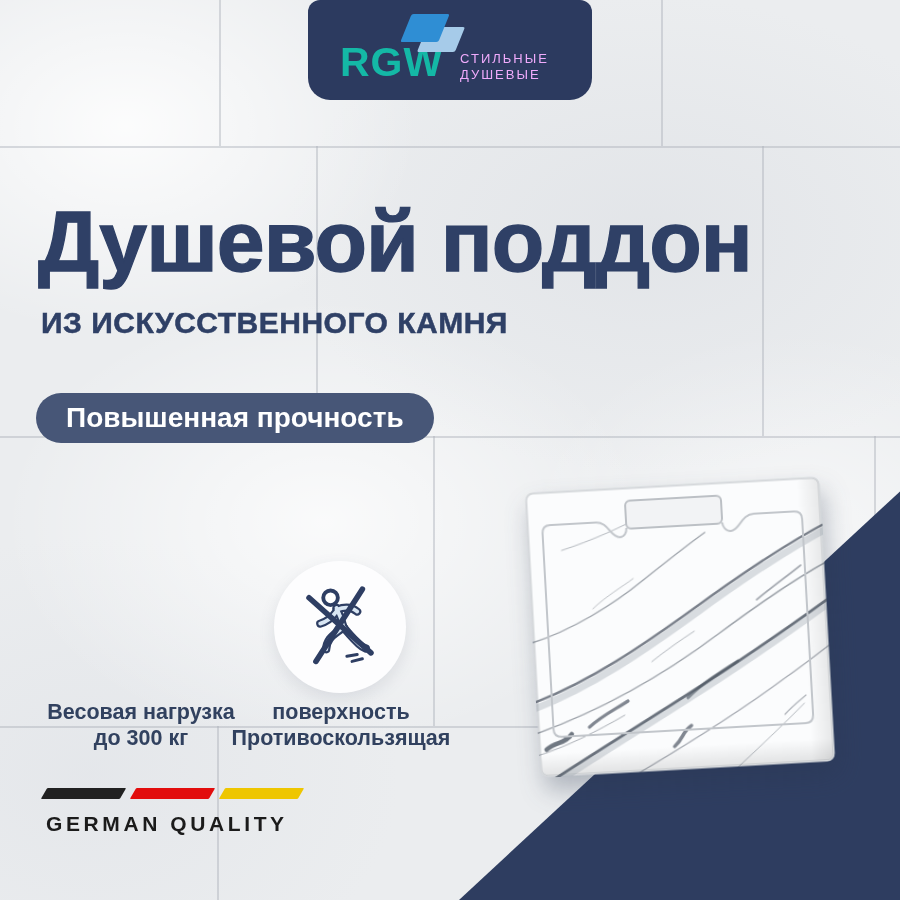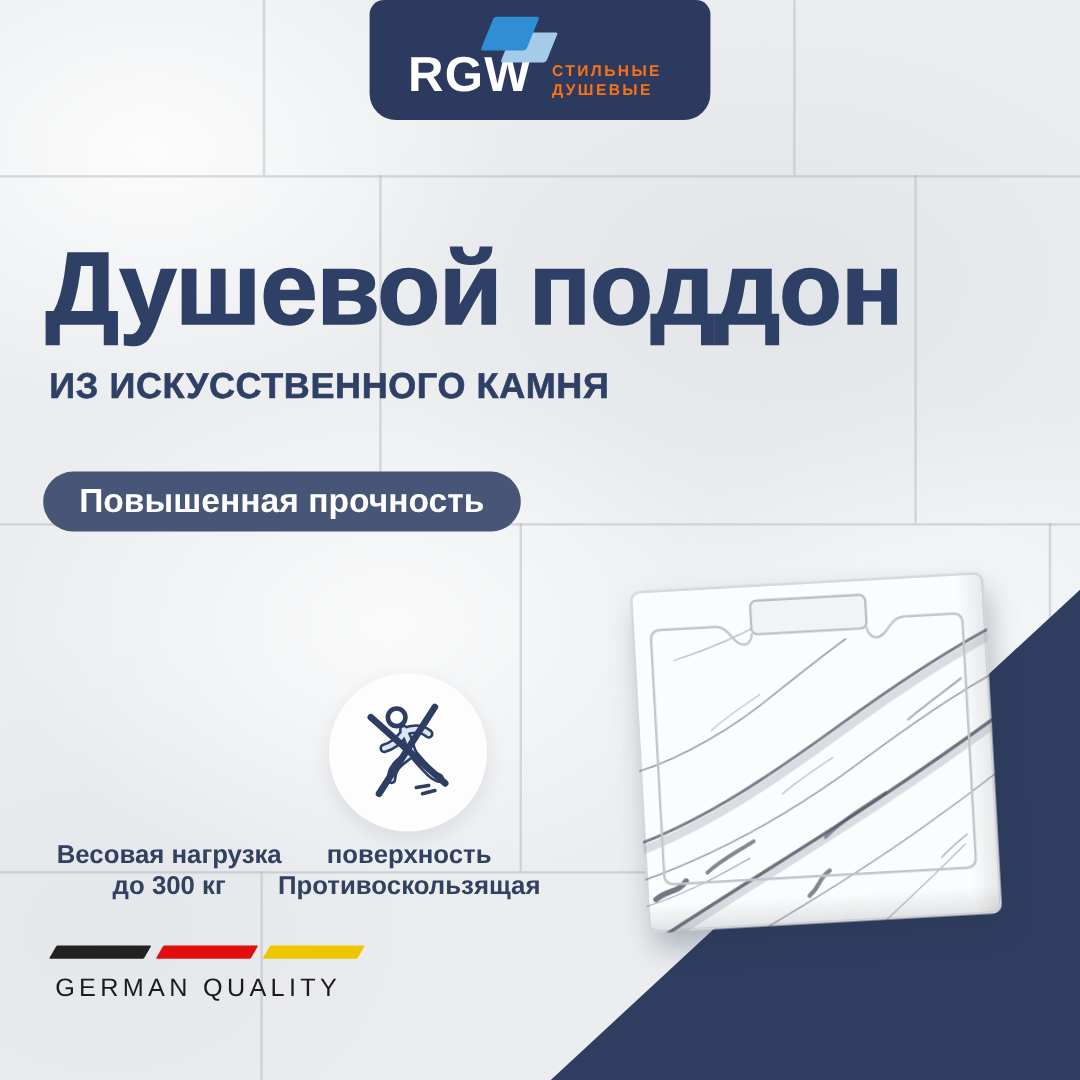--- a/index.html
+++ b/index.html
@@ -16,28 +16,28 @@
   .grout{position:absolute;background:rgba(172,178,186,.45);}
   .grout.h{height:2px;left:0;width:900px;}
   .grout.v{width:2px;}
   
   .corner-triangle{position:absolute;left:0;top:0;width:900px;height:900px;
     background:#2e3d60;
     clip-path:polygon(100% 54.6%, 100% 100%, 51% 100%);z-index:2;}
   
   .logo-box{position:absolute;left:308px;top:0;width:284px;height:100px;
     background:#2c3a5f;border-radius:12px 12px 22px 22px;z-index:4;}
-  .logo-rgw{position:absolute;left:32px;top:42px;color:#ffffff;
+  .logo-rgw{position:absolute;left:32px;top:42px;color:#14b8a6;
     font-size:41px;font-weight:700;letter-spacing:1px;line-height:1;}
   .logo-diamonds{position:absolute;left:96px;top:14px;width:70px;height:44px;}
   .diamond{position:absolute;transform:skewX(-22deg);border-radius:2px;}
   .diamond.light{left:18px;top:13px;width:38px;height:25px;background:#a6cbe9;}
   .diamond.dark{left:2px;top:0;width:38px;height:28px;background:#2f8ed4;}
-  .logo-tagline{position:absolute;left:152px;top:51px;color:#f97316;
-    font-size:13px;font-weight:700;letter-spacing:2px;line-height:16px;}
+  .logo-tagline{position:absolute;left:152px;top:51px;color:#f0abfc;
+    font-size:13px;font-weight:400;letter-spacing:2px;line-height:16px;}
   
   .title{position:absolute;left:38px;top:192px;color:#2f4066;font-size:86px;
     font-weight:800;letter-spacing:-1px;-webkit-text-stroke:1.3px #2f4066;z-index:3;}
   .subtitle{position:absolute;left:41px;top:306px;color:#2f4066;font-size:30px;
     font-weight:700;letter-spacing:.5px;-webkit-text-stroke:.5px #2f4066;z-index:3;}
   
   .pill{position:absolute;left:36px;height:50px;line-height:50px;padding:0 30px;
     background:#475677;border-radius:26px;color:#ffffff;font-size:28px;
     font-weight:700;white-space:nowrap;z-index:3;}
   .pill.p1{top:393px;}
@@ -50,21 +50,21 @@
   .feature-circle.f2{left:274px;}
   .caption{position:absolute;top:699px;color:#31415f;font-size:21.5px;font-weight:700;
     line-height:26px;text-align:center;z-index:3;}
   .caption.c1{left:28px;width:226px;}
   .caption.c2{left:220px;width:242px;}
   
   .gq{position:absolute;left:44px;top:788px;z-index:3;}
   .gq-stripes{display:flex;gap:10px;}
   .gq-stripe{width:79px;height:11px;transform:skewX(-30deg);border-radius:1px;}
   .gq-label{margin-top:13px;margin-left:2px;color:#1b1b1b;font-size:21px;
-    font-weight:400;letter-spacing:3.6px;white-space:nowrap;}
+    font-weight:700;letter-spacing:3.6px;white-space:nowrap;}
   
   .tray{position:absolute;left:532px;top:484px;width:296px;height:286px;
     transform:rotate(-3.2deg);z-index:3;
     filter:drop-shadow(4px 14px 12px rgba(40,52,76,.30));}
   .tray svg{display:block;}
 </style>
 </head>
 <body>
 
 <div class="canvas">

